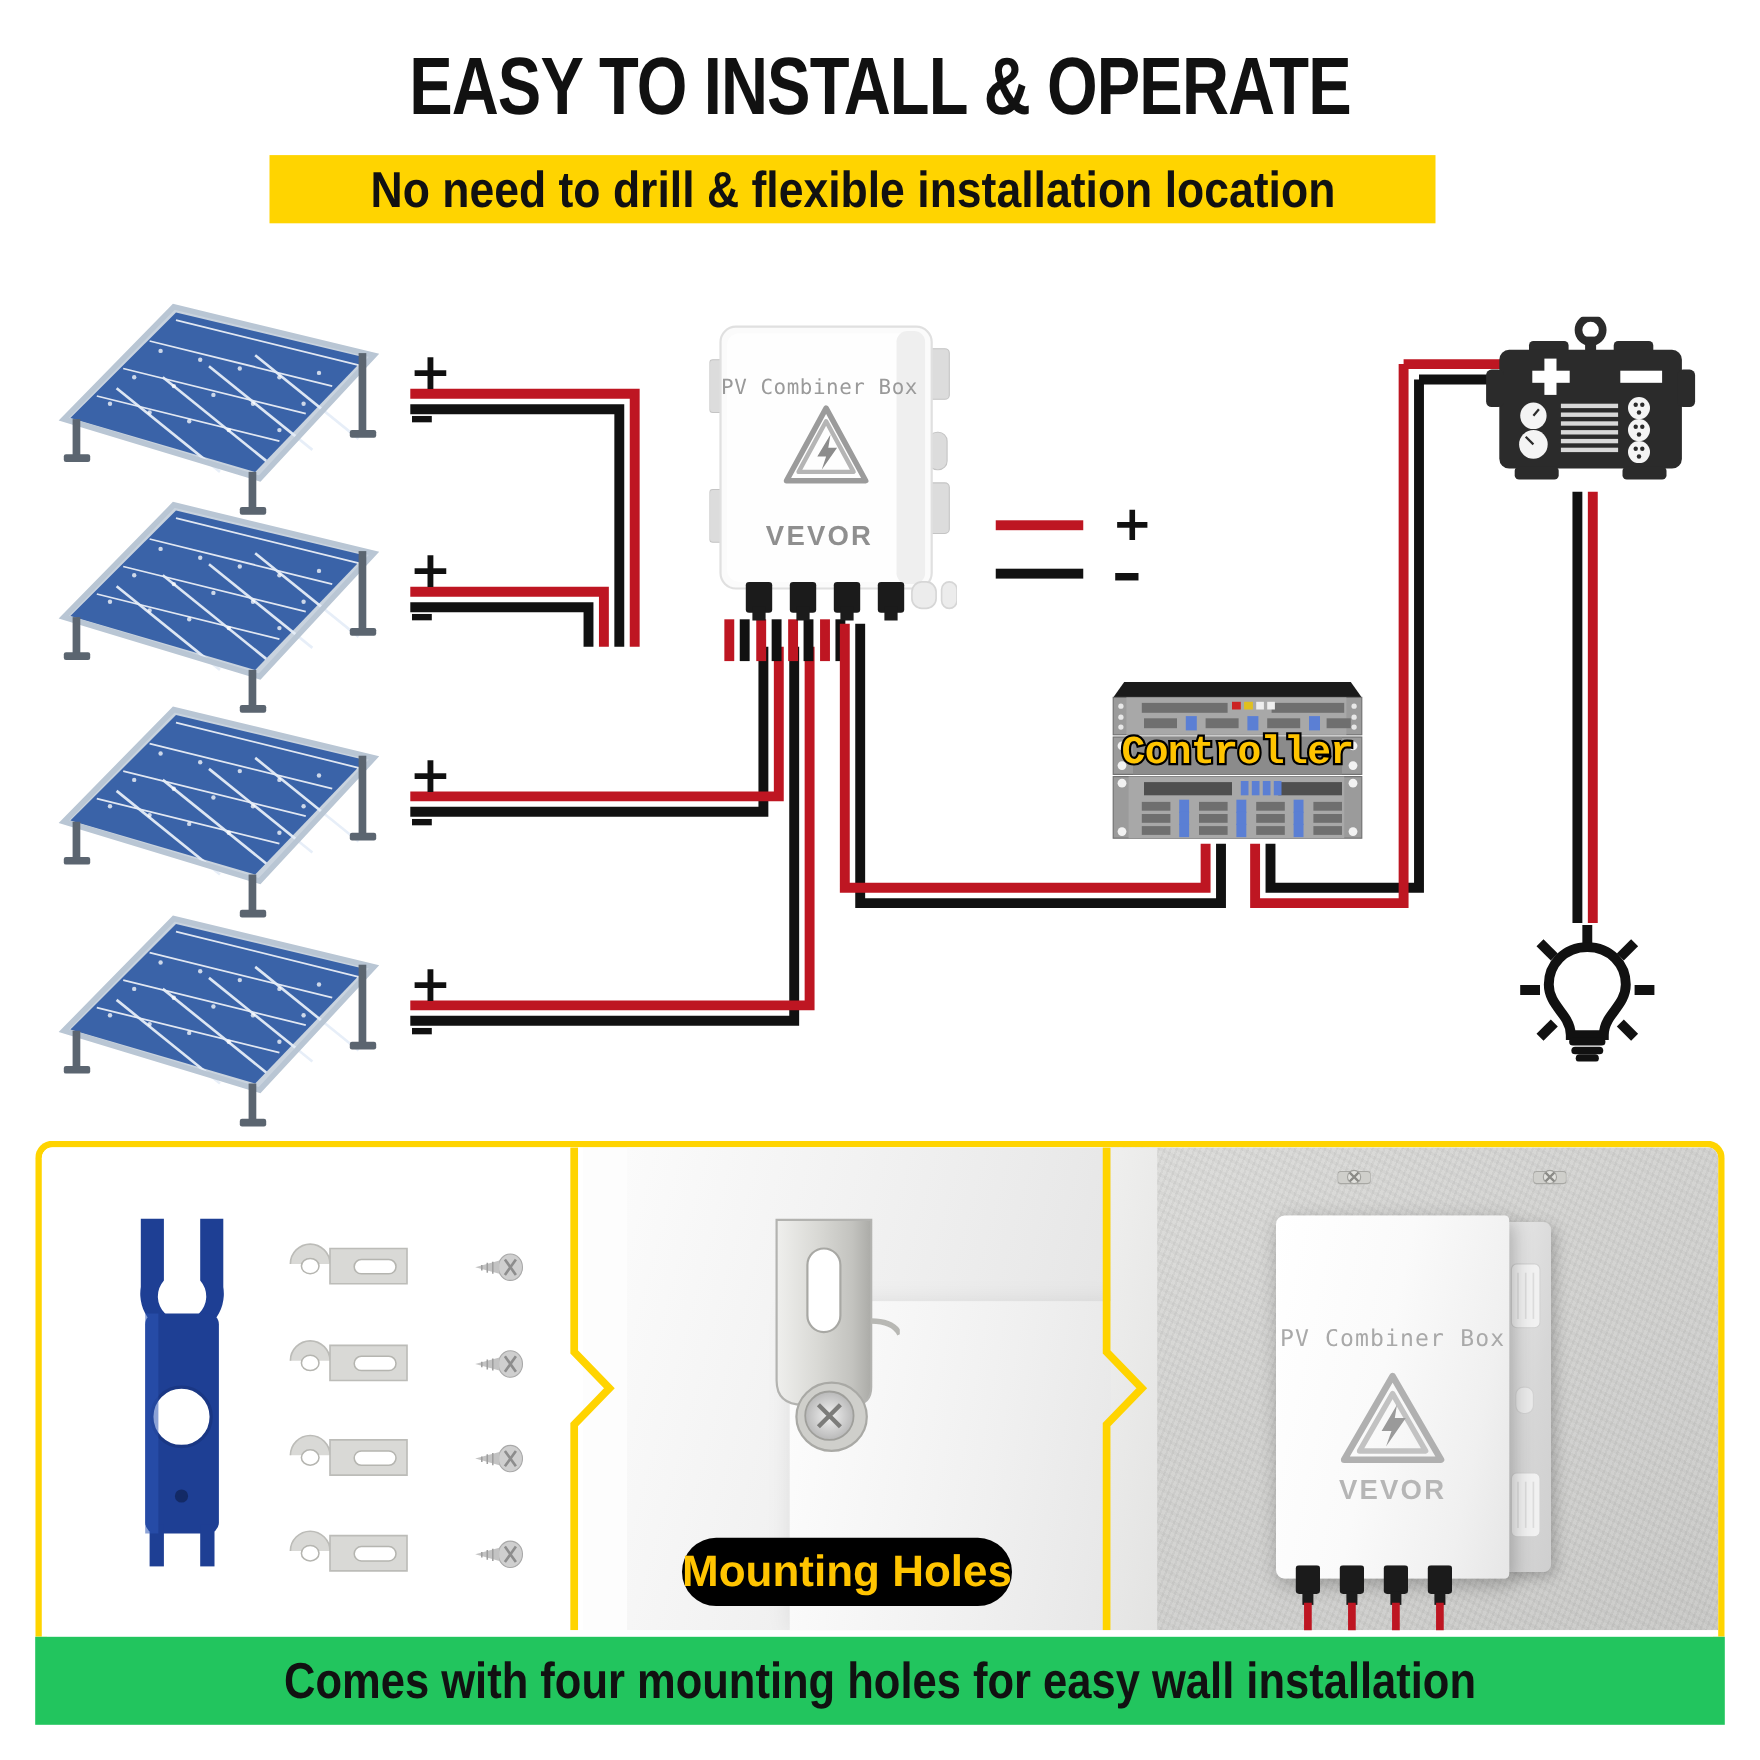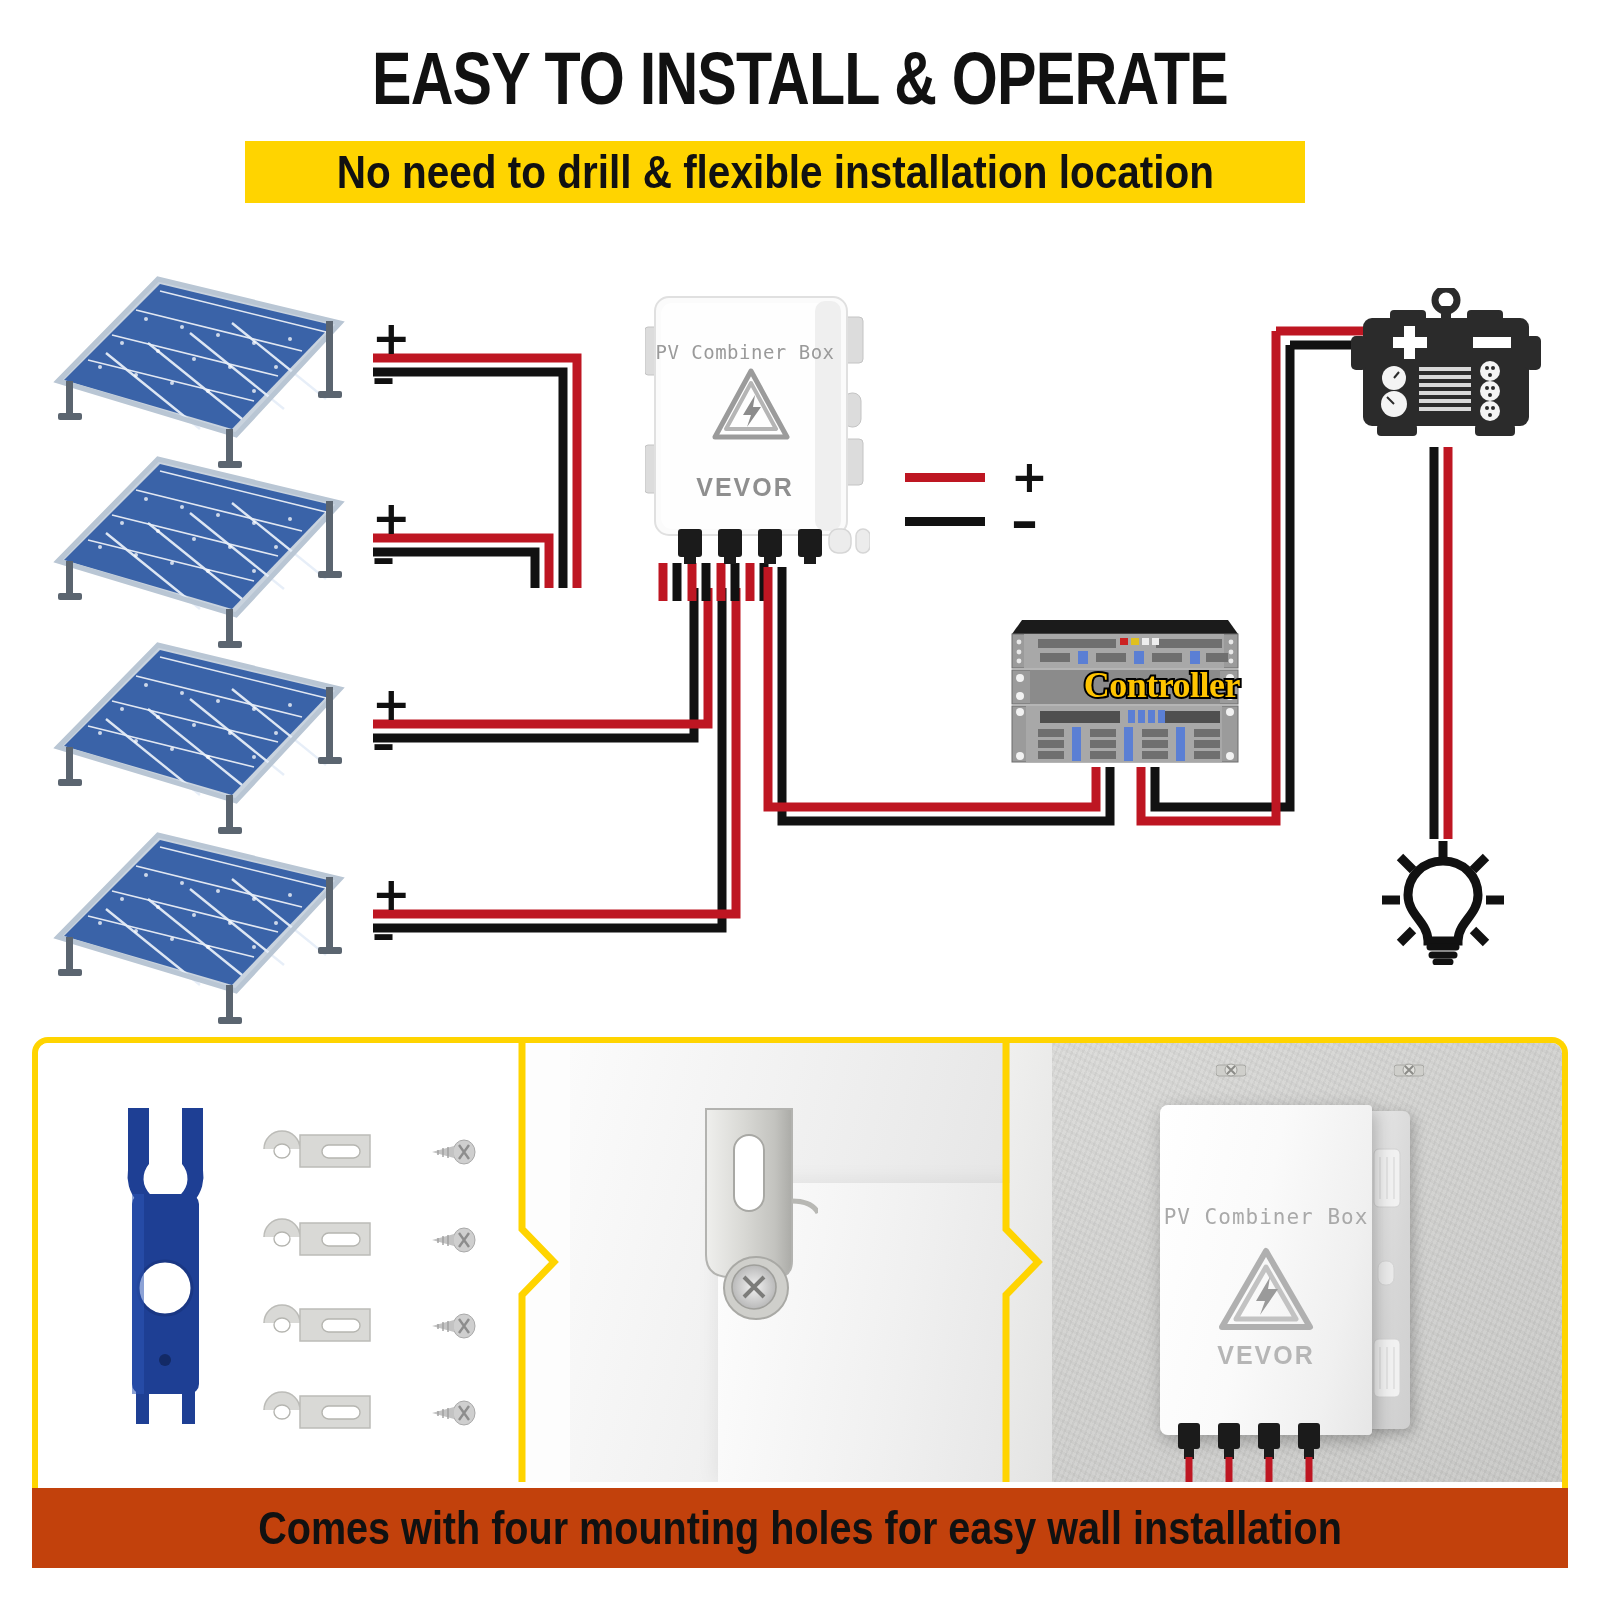--- a/index.html
+++ b/index.html
@@ -44,22 +44,22 @@
           color:#111;line-height:1;margin-left:26px;}
 
   
   #pe{position:absolute;left:795px;top:360px;width:220px;height:70px;}
   .pe-txt{position:absolute;left:150px;top:-6px;font-weight:bold;font-size:48px;
           color:#3FA23F;font-family:"Liberation Sans",sans-serif;letter-spacing:1px;}
 
   
   #controller{position:absolute;left:1010px;top:395px;width:230px;height:155px;}
   .ctrl-label{
-    position:absolute;left:0;top:54px;width:230px;text-align:right;
-    font-family:Liberation Serif, serif;
+    position:absolute;left:0;top:54px;width:230px;text-align:center;
+    font-family:Liberation Mono, monospace;
     font-weight:bold;font-size:36px;color:#FFC400;
     -webkit-text-stroke:4px #000; paint-order:stroke fill;
     letter-spacing:-.5px;
   }
 
   
   #battery{position:absolute;left:1347px;top:73px;width:198px;height:160px;}
   #bulb{position:absolute;left:1378px;top:620px;width:130px;height:130px;}
 
   
@@ -110,21 +110,21 @@
   .wscrew{position:absolute;width:30px;height:18px;}
   .wtxt{position:absolute;left:0;top:100px;width:212px;text-align:center;
         font-family:"DejaVu Sans Mono","Liberation Mono",monospace;font-size:21px;
         color:#a9a9a9;letter-spacing:1px;}
   .wvev{position:absolute;left:0;top:236px;width:212px;text-align:center;
         font-family:"Liberation Sans","DejaVu Sans",sans-serif;font-weight:bold;
         font-size:25px;color:#b6b6b6;letter-spacing:2px;}
 
   
   #caption{position:absolute;left:32px;top:1488px;width:1536px;height:80px;
-           background:#c2410c;display:flex;align-items:center;justify-content:center;}
+           background:#22c55e;display:flex;align-items:center;justify-content:center;}
   #caption span{
     font-family:"Liberation Sans Narrow","Liberation Sans",sans-serif;
     font-weight:bold;font-size:46px;color:#111;white-space:nowrap;
     transform:scaleX(.86);transform-origin:50% 50%;
   }
 </style>
 </head>
 <body>
 
 <div class="hdr-title">EASY TO INSTALL &amp; OPERATE</div>
@@ -548,20 +548,21 @@
             <stop offset="0" stop-color="#f2f2f2"></stop>
             <stop offset="1" stop-color="#b9b9b9"></stop>
           </radialGradient>
       </defs>
       <rect x="34" y="30" width="30" height="76" rx="15" fill="#ffffff" stroke="#a8a8a4" stroke-width="2"></rect>
       <ellipse cx="56" cy="183" rx="32" ry="31" fill="#cfcfcb" stroke="#a9a9a5" stroke-width="2"></ellipse>
       <circle cx="54" cy="182" r="22" fill="url(#sg)" stroke="#9f9f9b" stroke-width="1.6"></circle>
       <path d="M44 172 L64 192 M64 172 L44 192" stroke="#7c7c7a" stroke-width="4"></path>
       <path d="M92 96 Q112 96 118 108" fill="none" stroke="#b8b8b4" stroke-width="5"></path>
     </svg>
+    <div class="mh-label">Mounting Holes</div>
   </div>
 
   <svg class="chev" style="left:946px;" viewBox="0 0 62 439">
     <path d="M22 0 V186 L54 219 L22 252 V439" fill="none" stroke="#FFD400" stroke-width="7"></path>
   </svg>
 
   <div class="cell c">
     <div class="wall"></div>
     <div class="wall-left"></div>
 

